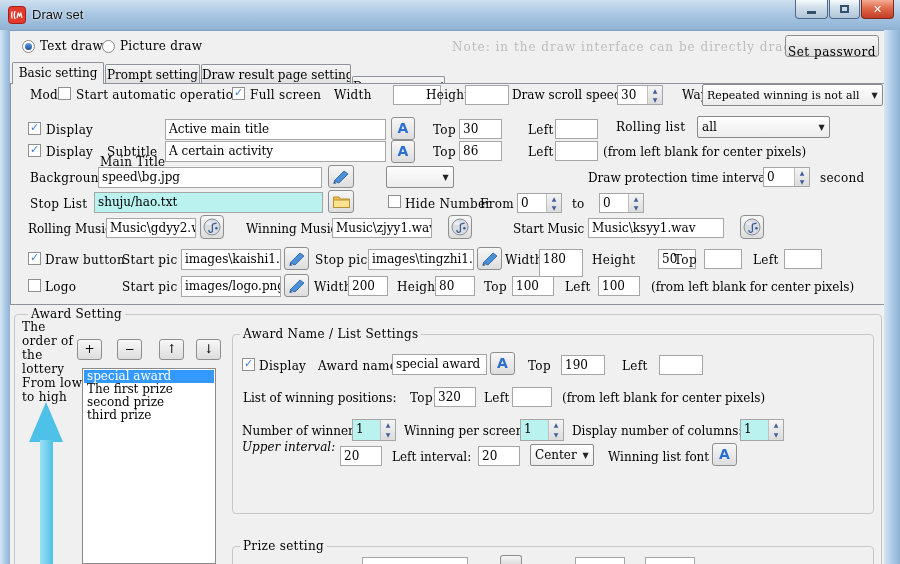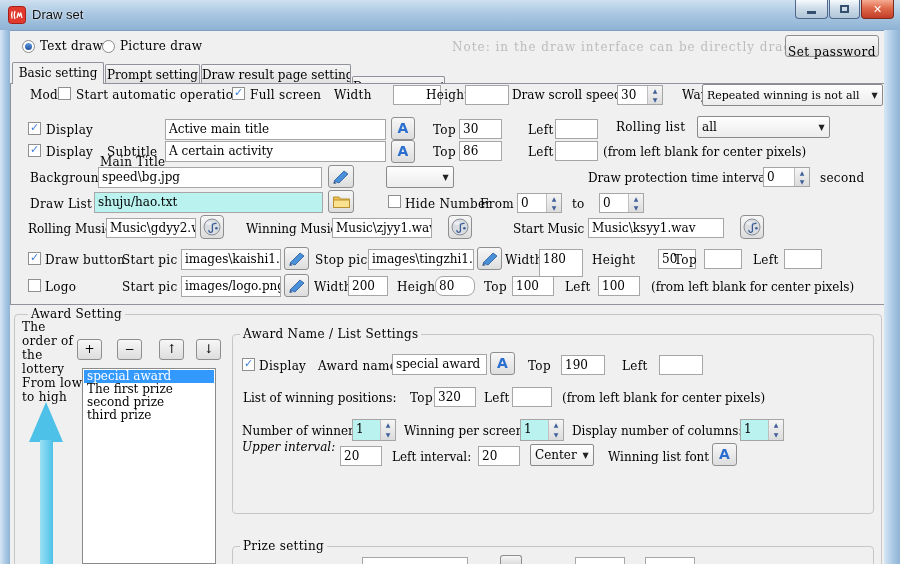--- a/index.html
+++ b/index.html
@@ -179,21 +179,21 @@
   <span class="lbl tight" style="left:588px;top:171px;z-index:2;">Draw protection time interval</span>
   <div class="spin" style="left:763px;top:167px;width:47px;height:20px;z-index:2;">
     <span class="v">0</span>
     <span class="btns">
         <span>▲</span>
         <span>▼</span>
       </span>
   </div>
   <span class="lbl" style="left:820px;top:171px;z-index:2;">second</span>
 
-  <span class="lbl" style="left:30px;top:197px;z-index:2;">Draw List</span>
+  <span class="lbl" style="left:30px;top:197px;z-index:2;">Stop List</span>
   <div class="inp cyan" style="left:94px;top:192px;width:229px;height:21px;z-index:2;">shuju/hao.txt</div>
   <div class="btn" style="left:328px;top:190px;width:26px;height:23px;padding-top:4px;z-index:2;">
     <svg width="17" height="13" viewBox="0 0 17 13">
         <path d="M0.5 2 h5.5 l1.5 2 h9 v8.5 h-16 z" fill="#f0c053" stroke="#b8912e"></path>
         <path d="M0.5 5 h16 v7.5 h-16 z" fill="#fbe291" stroke="#b8912e"></path>
       </svg>
   </div>
   <div class="cb" style="left:388px;top:195px;z-index:2;"></div>
   <span class="lbl" style="left:405px;top:197px;z-index:2;">Hide Number</span>
   <span class="lbl" style="left:480px;top:197px;z-index:2;">From</span>
@@ -279,21 +279,21 @@
   <div class="inp" style="left:181px;top:276px;width:100px;height:21px;z-index:2;">images/logo.png</div>
   <div class="btn" style="left:284px;top:274px;width:25px;height:23px;padding-top:4px;z-index:2;">
     <svg width="16" height="14" viewBox="0 0 16 14">
         <path d="M1 11 L11 1 L15 4 L6 13 Z" fill="#4a90d9" stroke="#2a5c9c" stroke-width="0.8"></path>
         <path d="M1 11 L3.5 13.5 L0.4 13.8 Z" fill="#234e86"></path>
       </svg>
   </div>
   <span class="lbl" style="left:314px;top:280px;z-index:2;">Width</span>
   <div class="inp" style="left:348px;top:276px;width:40px;height:20px;z-index:2;">200</div>
   <span class="lbl" style="left:397px;top:280px;z-index:2;">Height</span>
-  <div class="inp" style="left:435px;top:276px;width:40px;height:20px;z-index:2;border-radius:8px;">80</div>
+  <div class="inp" style="left:435px;top:276px;width:40px;height:20px;z-index:2;">80</div>
   <span class="lbl" style="left:484px;top:280px;z-index:2;">Top</span>
   <div class="inp" style="left:512px;top:276px;width:42px;height:20px;z-index:2;">100</div>
   <span class="lbl" style="left:565px;top:280px;z-index:2;">Left</span>
   <div class="inp" style="left:598px;top:276px;width:42px;height:20px;z-index:2;">100</div>
   <span class="lbl tight" style="left:651px;top:280px;z-index:2;">(from left blank for center pixels)</span>
 
   <div class="group" style="left:14px;top:314px;width:868px;height:260px;"></div>
   <span class="glabel" style="left:28px;top:307px;">Award Setting</span>
 
   <span class="lbl" style="left:22px;top:320px;">The</span>

